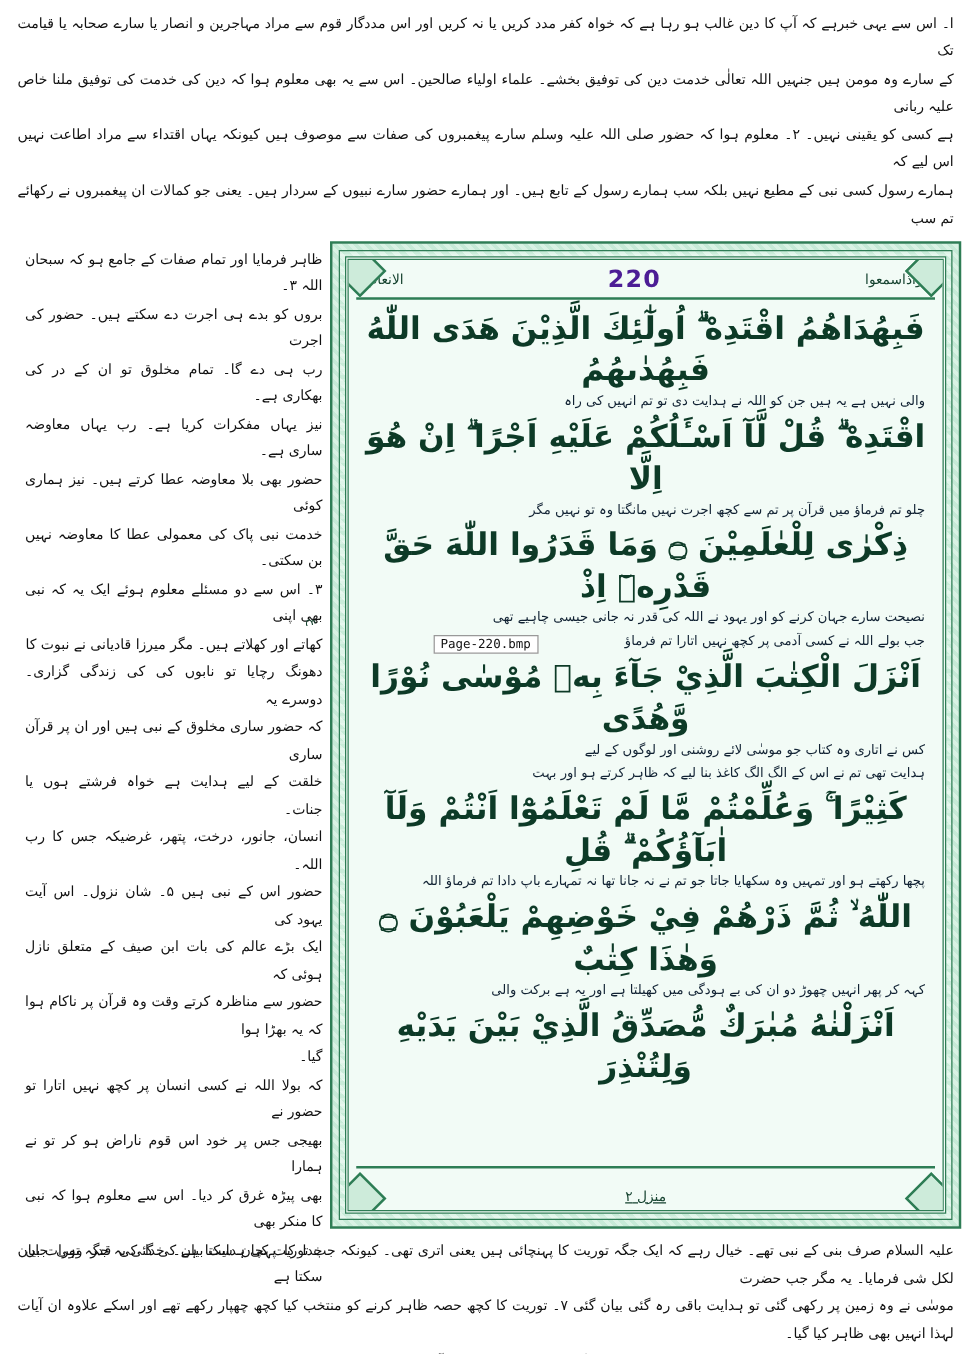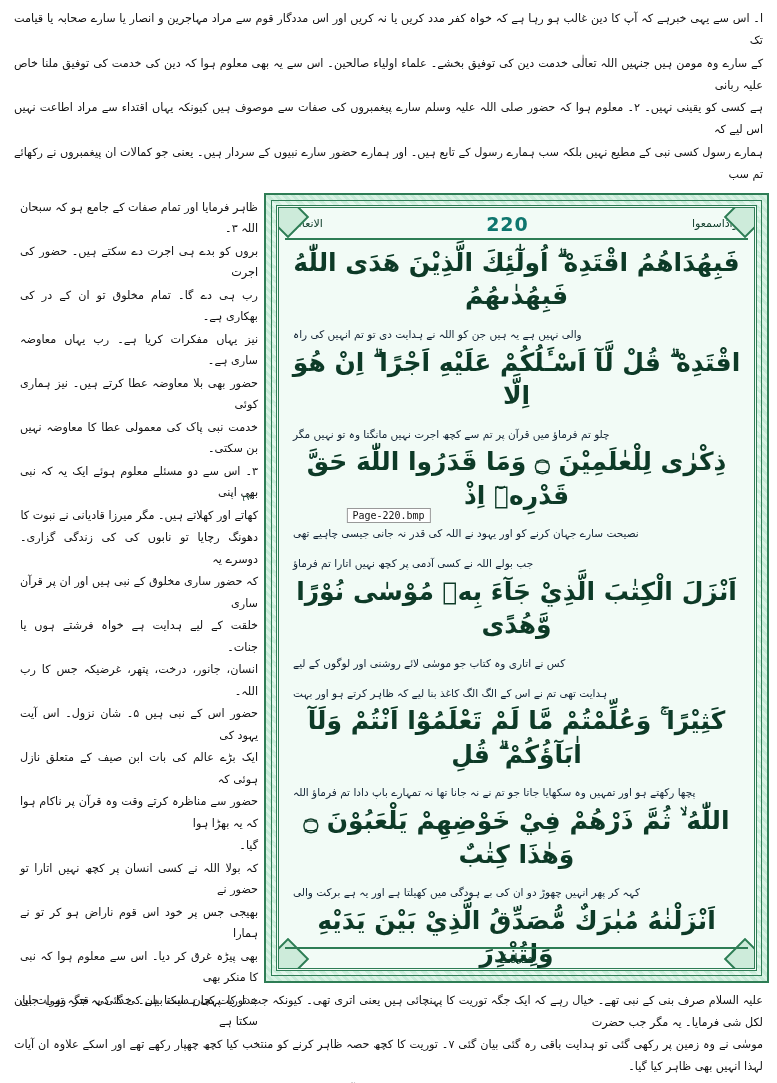--- a/index.html
+++ b/index.html
@@ -96,21 +96,21 @@
     display:flex;
     direction:rtl;
     align-items:center;
     justify-content:space-between;
     border-bottom:2px solid #2e7d55;
     padding:1px 10px 3px 10px;
     margin-bottom:4px;
   }
   .frame-head .sura{font-size:11px;color:#15422f;}
   .frame-head .pageno{
-    font-size:19px;font-weight:bold;color:#0f766e;
+    font-size:19px;font-weight:bold;color:#4c1d95;
     letter-spacing:1px;
   }
   .frame-head .para{font-size:11px;color:#15422f;}
 
   
   .verses{padding:2px 2px 0 2px;}
   .vline{
     margin-bottom:3px;
     text-align:center;
   }
@@ -122,34 +122,34 @@
     color:#0d3a27;
     font-weight:bold;
     text-align:center;
     letter-spacing:1px;
   }
   .urdu-trans{
     direction:rtl;
     font-size:10.5px;
     line-height:1.5;
     color:#123;
-    text-align:left;
-    margin-top:14px;
+    text-align:right;
+    margin-top:1px;
     padding:0 6px;
   }
 
   
   .frame-foot{
     position:absolute;
     bottom:4px;left:0;right:0;
     text-align:center;
     font-size:11px;
     color:#15422f;
     border-top:2px solid #2e7d55;
-    padding-top:2px;
+    padding-top:16px;
     margin:0 6px;
     text-decoration:underline;
   }
 
   
   .side-marker{
     position:absolute;
     left:-22px;
     top:300px;
     font-size:10px;

